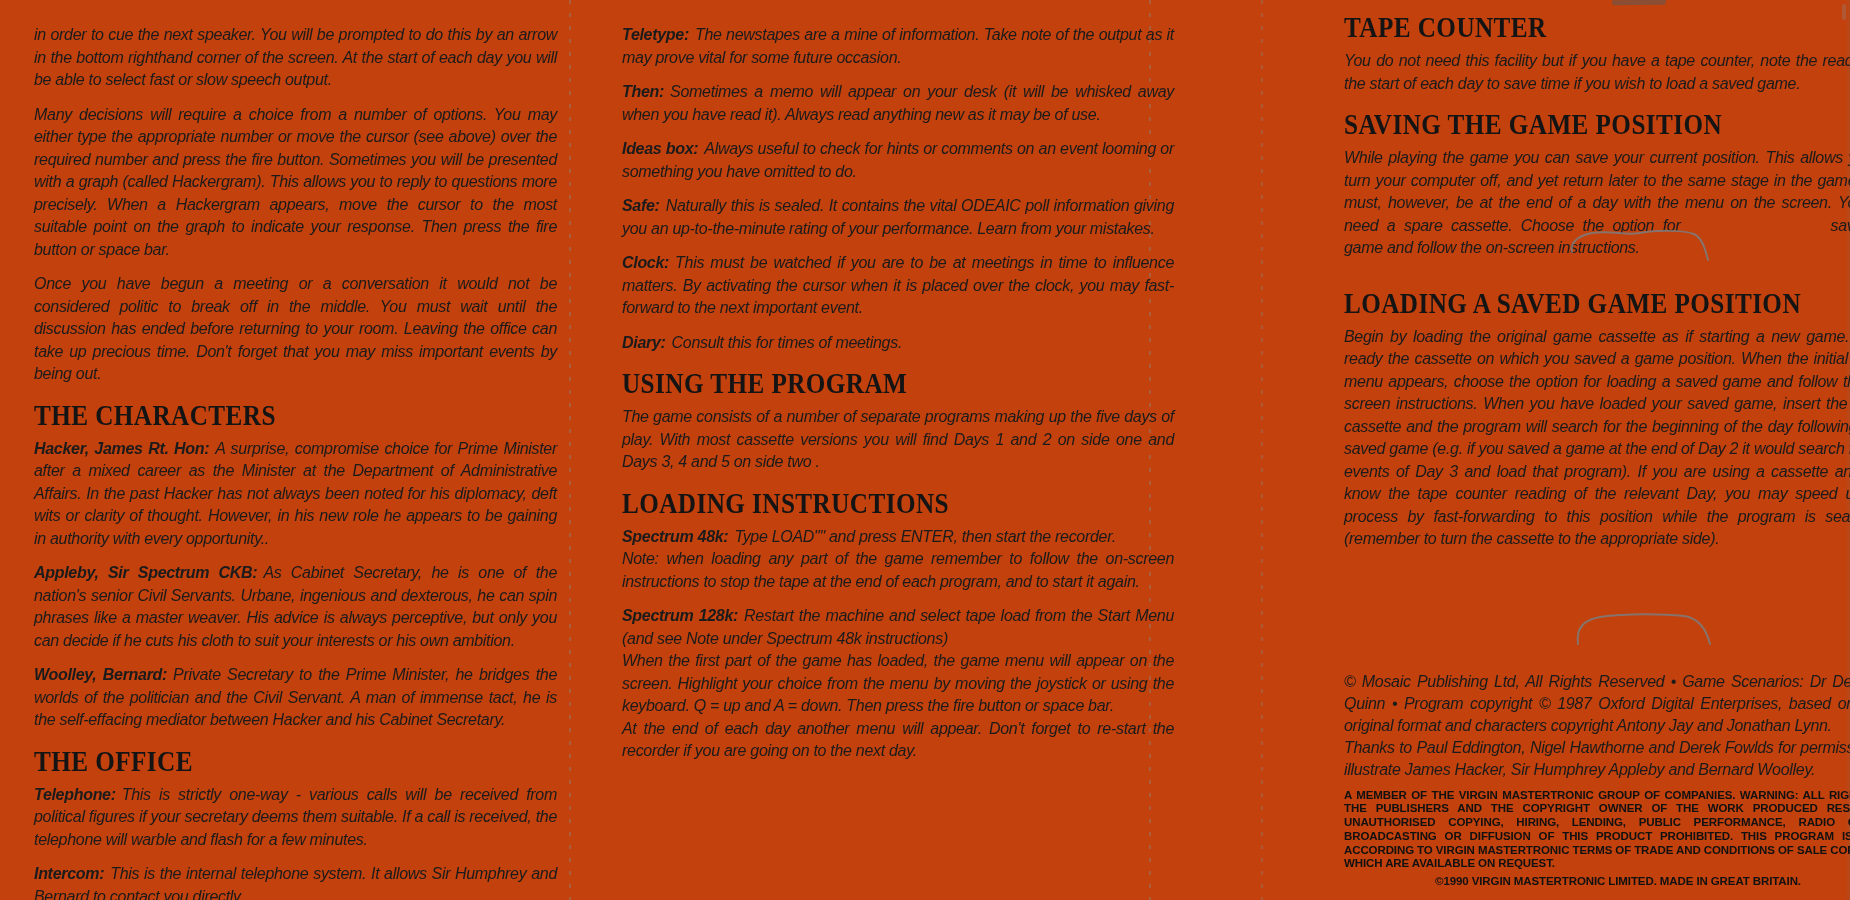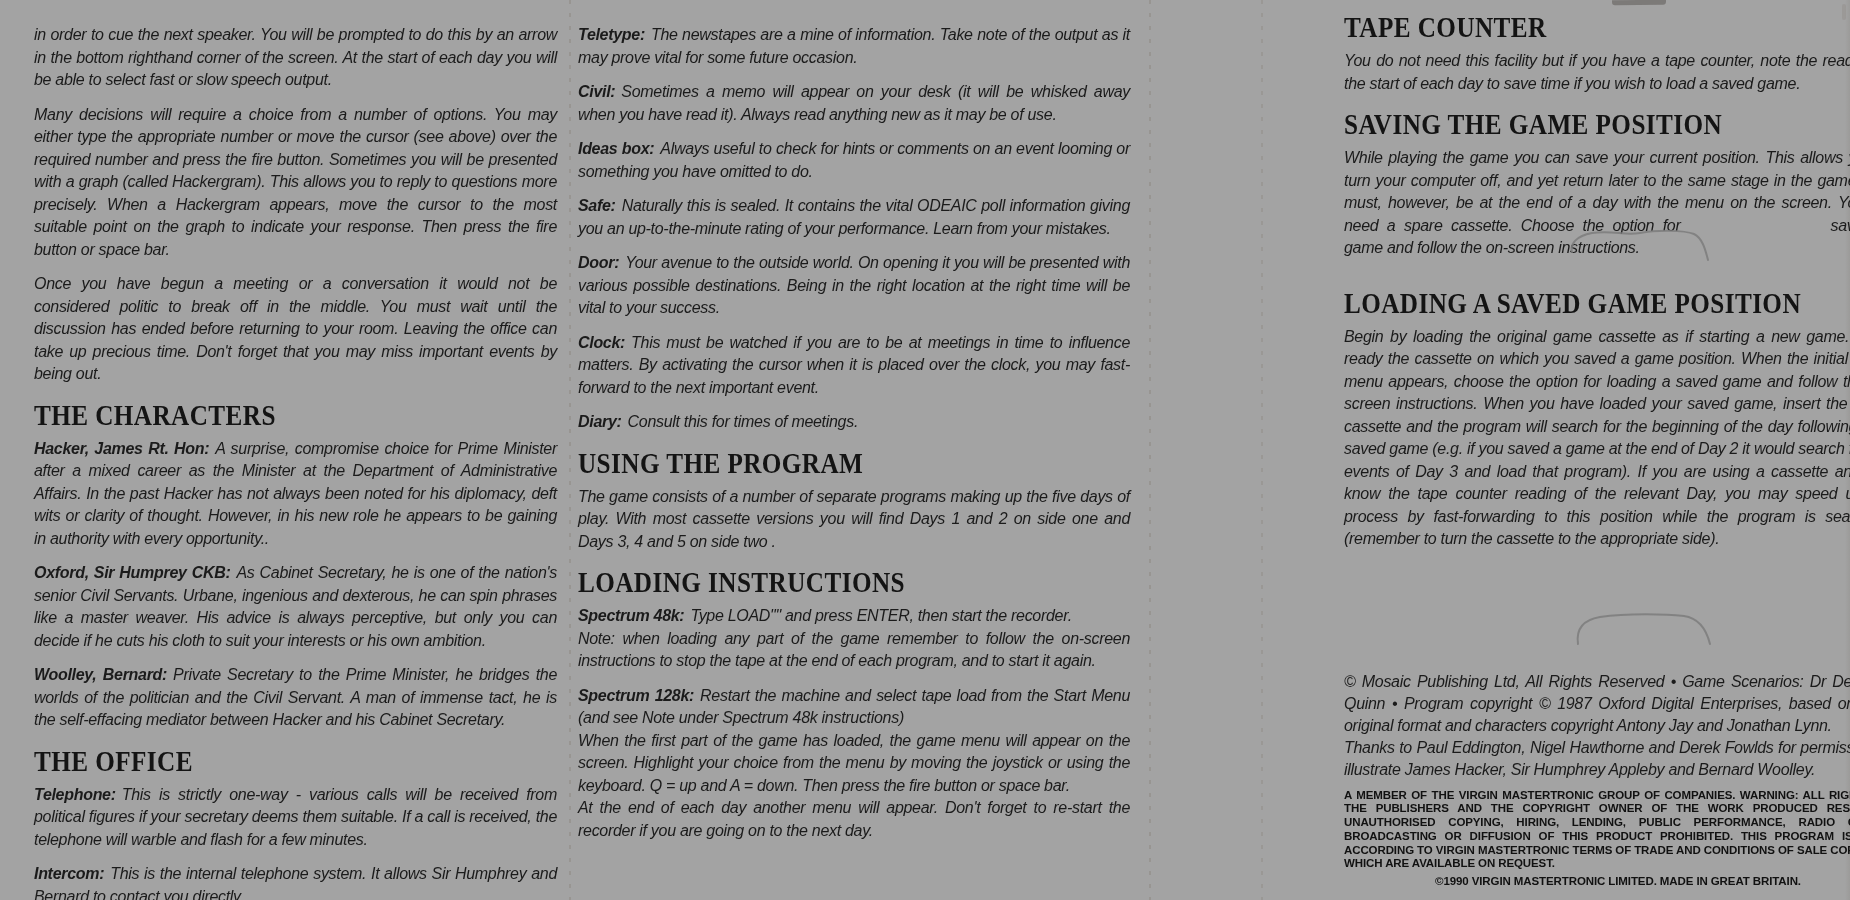--- a/index.html
+++ b/index.html
@@ -1,20 +1,20 @@
 <!DOCTYPE html>
 <html><head>
 <meta charset="utf-8">
 <style>
   html, body { margin: 0; padding: 0; background: #e8e6e2; }
   .page {
     position: relative;
     width: 1850px;
     height: 900px;
-    background: #a3a3a3;
+    background: #c2410c;
     overflow: hidden;
     color: #1b1b1b;
     font-family: "Liberation Sans", "DejaVu Sans", sans-serif;
   }
   
   .crease {
     position: absolute;
     top: 0;
     width: 2px;
     height: 100%;
@@ -37,21 +37,21 @@
     transform: rotate(-.5deg);
   }
   .smudge-corner {
     position: absolute;
     left: 1842px; top: 4px; width: 4px; height: 16px;
     background: #8d8882; opacity: .35; border-radius: 2px;
   }
   
   .col { position: absolute; top: 0; }
   .col-1 { left: 34px;   width: 523px; padding-top: 24px; }
-  .col-2 { left: 578px;  width: 552px; padding-top: 24px; }
+  .col-2 { left: 622px;  width: 552px; padding-top: 24px; }
   .col-3 { left: 1344px; width: 548px; padding-top: 10px; }
 
   .p {
     margin: 0 0 12px 0;
     font-size: 16px;
     font-style: italic;
     line-height: 22.5px;
     letter-spacing: -0.3px;
     text-align: justify;
   }
@@ -110,41 +110,40 @@
 
   <div class="col col-1">
     <p class="p">in order to cue the next speaker. You will be prompted to do this by an arrow in the bottom righthand corner of the screen. At the start of each day you will be able to select fast or slow speech output.</p>
     <p class="p">Many decisions will require a choice from a number of options. You may either type the appropriate number or move the cursor (see above) over the required number and press the fire button. Sometimes you will be presented with a graph (called Hackergram). This allows you to reply to questions more precisely. When a Hackergram appears, move the cursor to the most suitable point on the graph to indicate your response. Then press the fire button or space bar.</p>
     <p class="p">Once you have begun a meeting or a conversation it would not be considered politic to break off in the middle. You must wait until the discussion has ended before returning to your room. Leaving the office can take up precious time. Don't forget that you may miss important events by being out.</p>
 
     <div class="h1">THE CHARACTERS</div>
 
     <p class="p"><span class="lead">Hacker, James Rt. Hon:</span><span>A surprise, compromise choice for Prime Minister after a mixed career as the Minister at the Department of Administrative Affairs. In the past Hacker has not always been noted for his diplomacy, deft wits or clarity of thought. However, in his new role he appears to be gaining in authority with every opportunity..</span></p>
 
-    <p class="p"><span class="lead">Oxford, Sir Humprey CKB:</span><span>As Cabinet Secretary, he is one of the nation's senior Civil Servants. Urbane, ingenious and dexterous, he can spin phrases like a master weaver. His advice is always perceptive, but only you can decide if he cuts his cloth to suit your interests or his own ambition.</span></p>
+    <p class="p"><span class="lead">Appleby, Sir Spectrum CKB:</span><span>As Cabinet Secretary, he is one of the nation's senior Civil Servants. Urbane, ingenious and dexterous, he can spin phrases like a master weaver. His advice is always perceptive, but only you can decide if he cuts his cloth to suit your interests or his own ambition.</span></p>
 
     <p class="p"><span class="lead">Woolley, Bernard:</span><span>Private Secretary to the Prime Minister, he bridges the worlds of the politician and the Civil Servant. A man of immense tact, he is the self-effacing mediator between Hacker and his Cabinet Secretary.</span></p>
 
     <div class="h1">THE OFFICE</div>
 
     <p class="p"><span class="lead">Telephone:</span><span>This is strictly one-way - various calls will be received from political figures if your secretary deems them suitable. If a call is received, the telephone will warble and flash for a few minutes.</span></p>
 
     <p class="p"><span class="lead">Intercom:</span><span>This is the internal telephone system. It allows Sir Humphrey and Bernard to contact you directly.</span></p>
   </div>
 
   <div class="col col-2">
     <p class="p"><span class="lead">Teletype:</span><span>The newstapes are a mine of information. Take note of the output as it may prove vital for some future occasion.</span></p>
 
-    <p class="p"><span class="lead">Civil:</span><span>Sometimes a memo will appear on your desk (it will be whisked away when you have read it). Always read anything new as it may be of use.</span></p>
+    <p class="p"><span class="lead">Then:</span><span>Sometimes a memo will appear on your desk (it will be whisked away when you have read it). Always read anything new as it may be of use.</span></p>
 
     <p class="p"><span class="lead">Ideas box:</span><span>Always useful to check for hints or comments on an event looming or something you have omitted to do.</span></p>
 
     <p class="p"><span class="lead">Safe:</span><span>Naturally this is sealed. It contains the vital ODEAIC poll information giving you an up-to-the-minute rating of your performance. Learn from your mistakes.</span></p>
 
-    <p class="p"><span class="lead">Door:</span><span>Your avenue to the outside world. On opening it you will be presented with various possible destinations. Being in the right location at the right time will be vital to your success.</span></p>
 
     <p class="p"><span class="lead">Clock:</span><span>This must be watched if you are to be at meetings in time to influence matters. By activating the cursor when it is placed over the clock, you may fast-forward to the next important event.</span></p>
 
     <p class="p"><span class="lead">Diary:</span><span>Consult this for times of meetings.</span></p>
 
     <div class="h1">USING THE PROGRAM</div>
     <p class="p">The game consists of a number of separate programs making up the five days of play. With most cassette versions you will find Days 1 and 2 on side one and Days 3, 4 and 5 on side two .</p>
 
     <div class="h1">LOADING INSTRUCTIONS</div>
 

